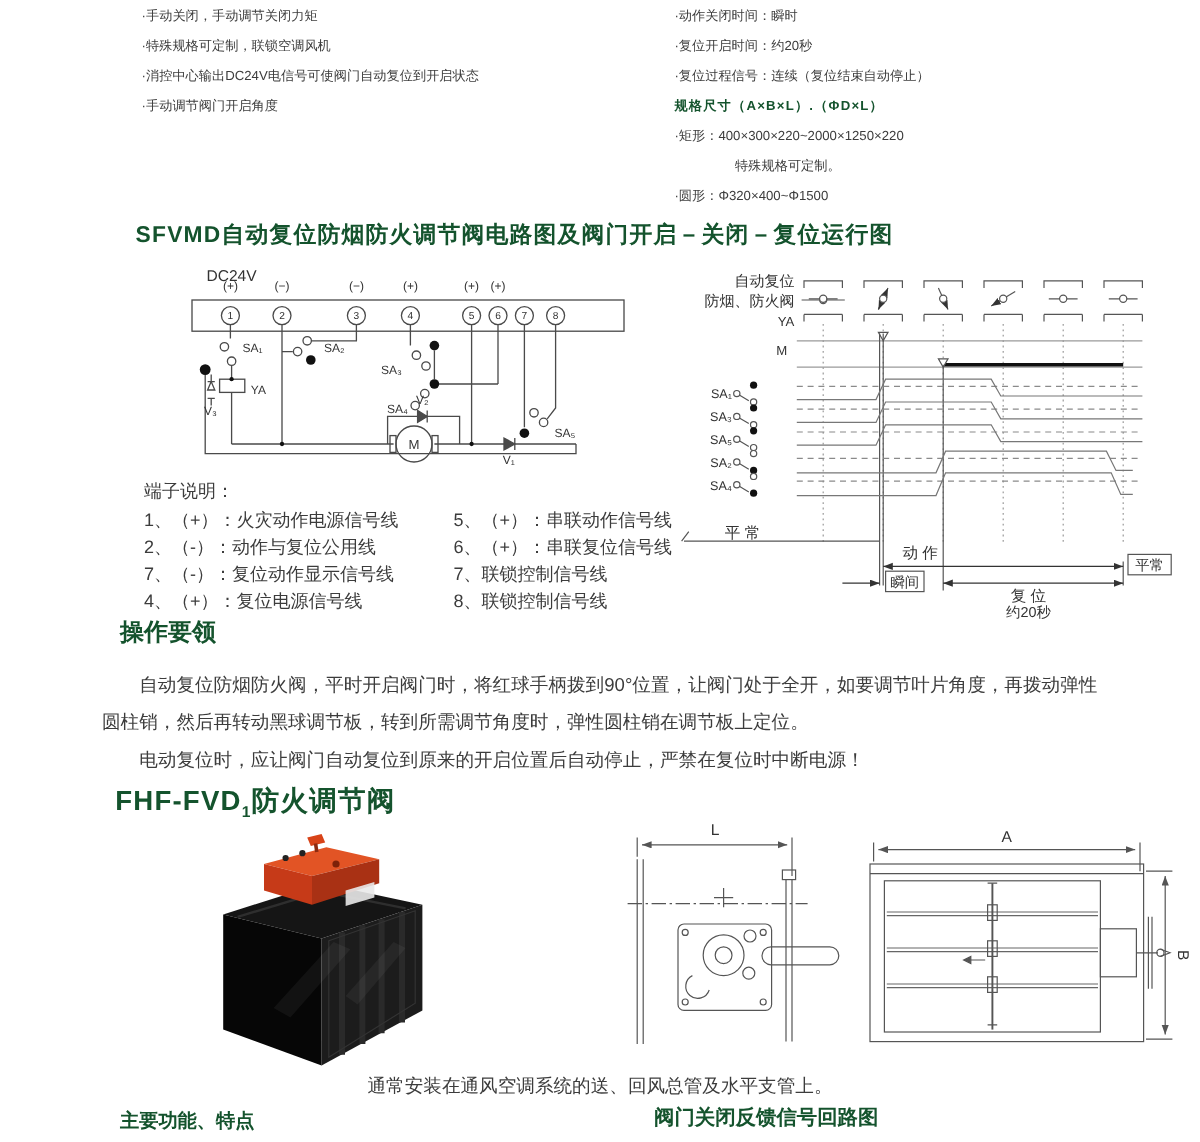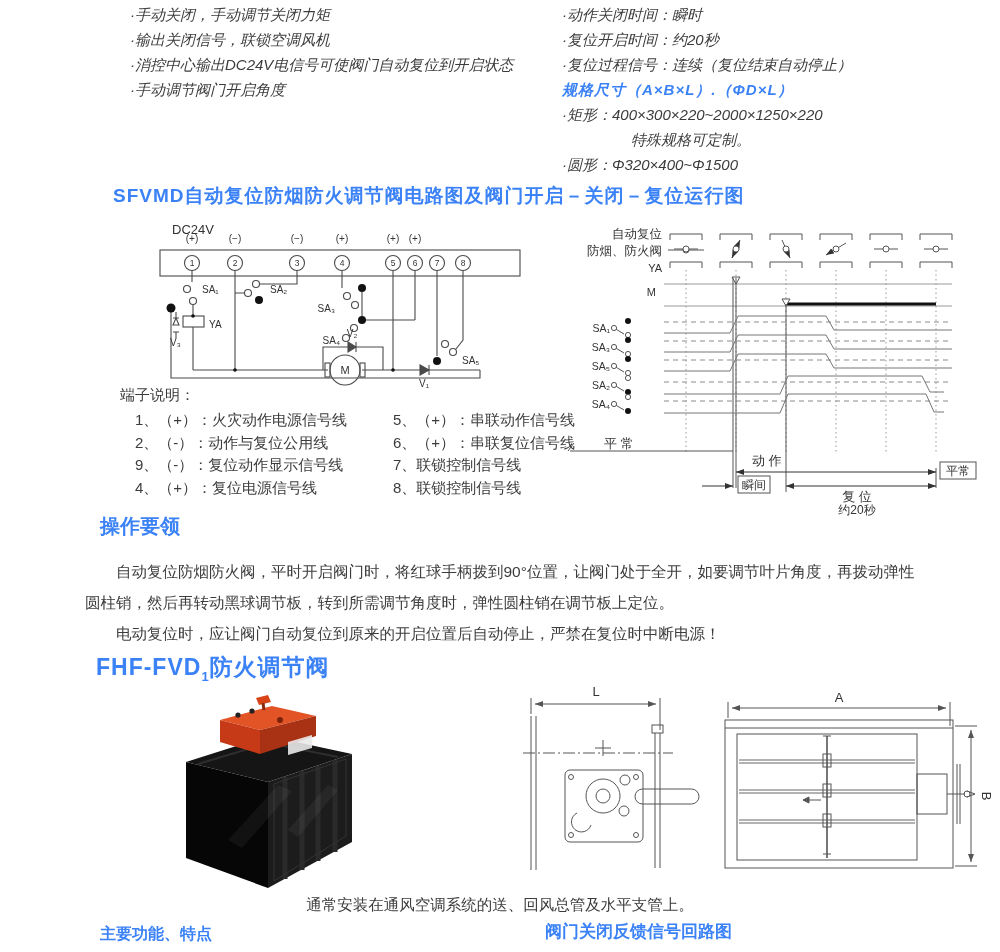--- a/index.html
+++ b/index.html
@@ -1,31 +1,31 @@
 <!DOCTYPE html>
 <html><head>
 <meta charset="utf-8">
 <style>
   html,body{margin:0;padding:0;background:#fff;}
   body{font-family:"Liberation Sans","DejaVu Sans",sans-serif;color:#3c3c3c;}
   #page{position:relative;width:1000px;height:952px;background:#ffffff;overflow:hidden;}
-  .blue{color:#3b82f6;}
-  .bullets p{margin:0;font-size:15px;line-height:25px;font-style:italic;}
+  .blue{color:#14532d;}
+  .bullets p{margin:0;font-size:11px;line-height:25px;}
   #top-left{position:absolute;left:85px;top:2px;width:468px;}
   #top-left p{text-indent:3em;}
   #top-right{position:absolute;left:562px;top:2px;width:430px;}
   #top-right p{text-indent:0;}
   .specs-heading{font-size:17px;font-weight:bold;margin:9px 0 6px 0;letter-spacing:1px;}
   .spec-note{padding-left:4.6em;}
   #sec1-heading{position:absolute;left:113px;top:183px;font-size:19px;font-weight:bold;letter-spacing:1px;}
   #circuit-wrap{position:absolute;left:140px;top:220px;}
   #timing-wrap{position:absolute;left:552px;top:222px;}
-  #terminal-notes{position:absolute;left:120px;top:386px;width:470px;}
+  #terminal-notes{position:absolute;left:120px;top:400px;width:470px;}
   #terminal-notes .tn-title{font-size:15px;margin:0 0 4px 0;}
-  .tn-cols{display:flex;justify-content:center;}
+  .tn-cols{display:flex;}
   .tn-col{font-size:15px;line-height:22.5px;}
   .tn-col.c1{width:258px;}
   #op-heading{position:absolute;left:100px;top:513px;font-size:20px;font-weight:bold;}
   #op-paras{position:absolute;left:85px;top:556px;width:832px;font-size:15.5px;line-height:31px;}
   #op-paras p{margin:0;text-indent:2em;}
   #sec2-heading{position:absolute;left:96px;top:652px;font-size:23px;font-weight:bold;letter-spacing:1px;}
   #sec2-heading sub{font-size:13px;}
   #product-wrap{position:absolute;left:168px;top:690px;}
   #drawing-wrap{position:absolute;left:503px;top:678px;}
   #install-caption{position:absolute;left:0;top:895px;width:1000px;text-align:center;font-size:15.5px;}
@@ -33,21 +33,21 @@
   #feedback-caption{position:absolute;left:545px;top:920px;font-size:17px;font-weight:bold;}
   svg text{font-family:"Liberation Sans","DejaVu Sans",sans-serif;}
 </style>
 </head>
 <body>
 
 <div id="page">
 
   <div id="top-left" class="bullets">
     <p>·手动关闭，手动调节关闭力矩</p>
-    <p>·输出关闭信号，联锁空调风机</p>
+    <p>·特殊规格可定制，联锁空调风机</p>
     <p>·消控中心输出DC24V电信号可使阀门自动复位到开启状态</p>
     <p>·手动调节阀门开启角度</p>
   </div>
 
   <div id="top-right" class="bullets">
     <p>·动作关闭时间：瞬时</p>
     <p>·复位开启时间：约20秒</p>
     <p>·复位过程信号：连续（复位结束自动停止）</p>
     <p class="specs-heading blue">规格尺寸（A×B×L）.（ΦD×L）</p>
     <p>·矩形：400×300×220~2000×1250×220</p>
@@ -250,21 +250,21 @@
       <text x="305" y="292" font-size="12" fill="#333" text-anchor="middle">约20秒</text>
     </svg>
   </div>
 
   <div id="terminal-notes">
     <p class="tn-title">端子说明：</p>
     <div class="tn-cols">
       <div class="tn-col c1">
         <div>1、（+）：火灾动作电源信号线</div>
         <div>2、（-）：动作与复位公用线</div>
-        <div>9、（-）：复位动作显示信号线</div>
+        <div>7、（-）：复位动作显示信号线</div>
         <div>4、（+）：复位电源信号线</div>
       </div>
       <div class="tn-col">
         <div>5、（+）：串联动作信号线</div>
         <div>6、（+）：串联复位信号线</div>
         <div>7、联锁控制信号线</div>
         <div>8、联锁控制信号线</div>
       </div>
     </div>
   </div>

